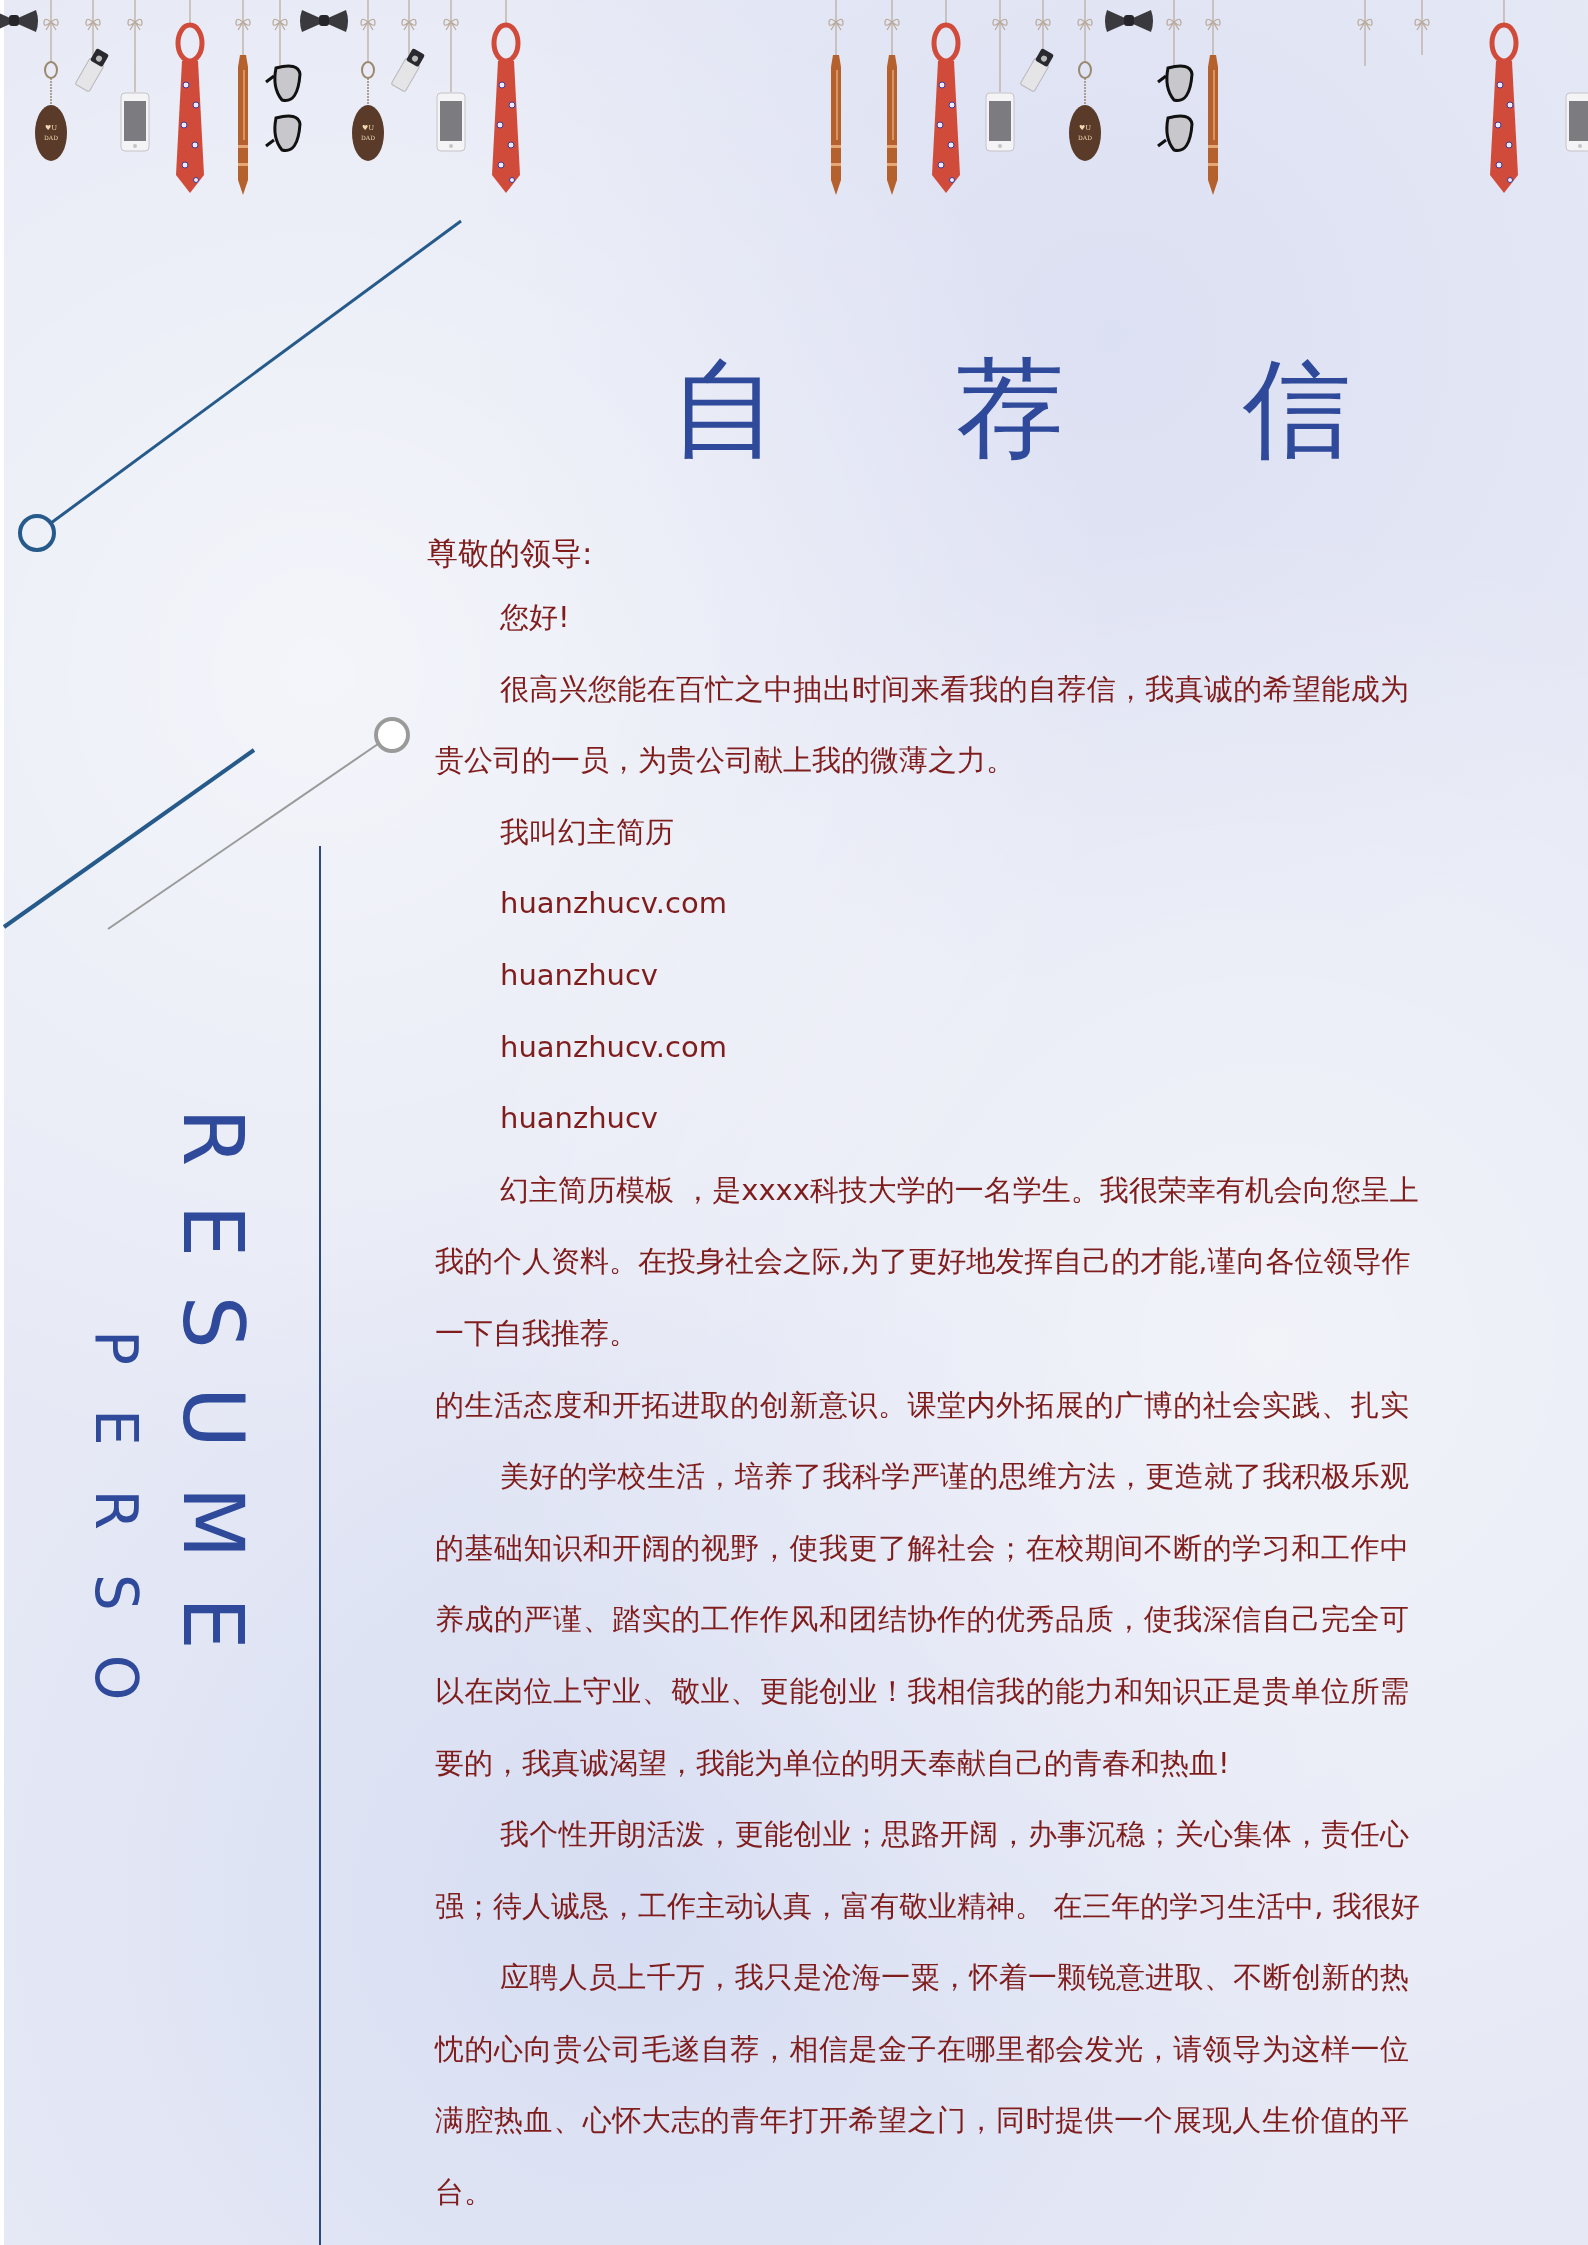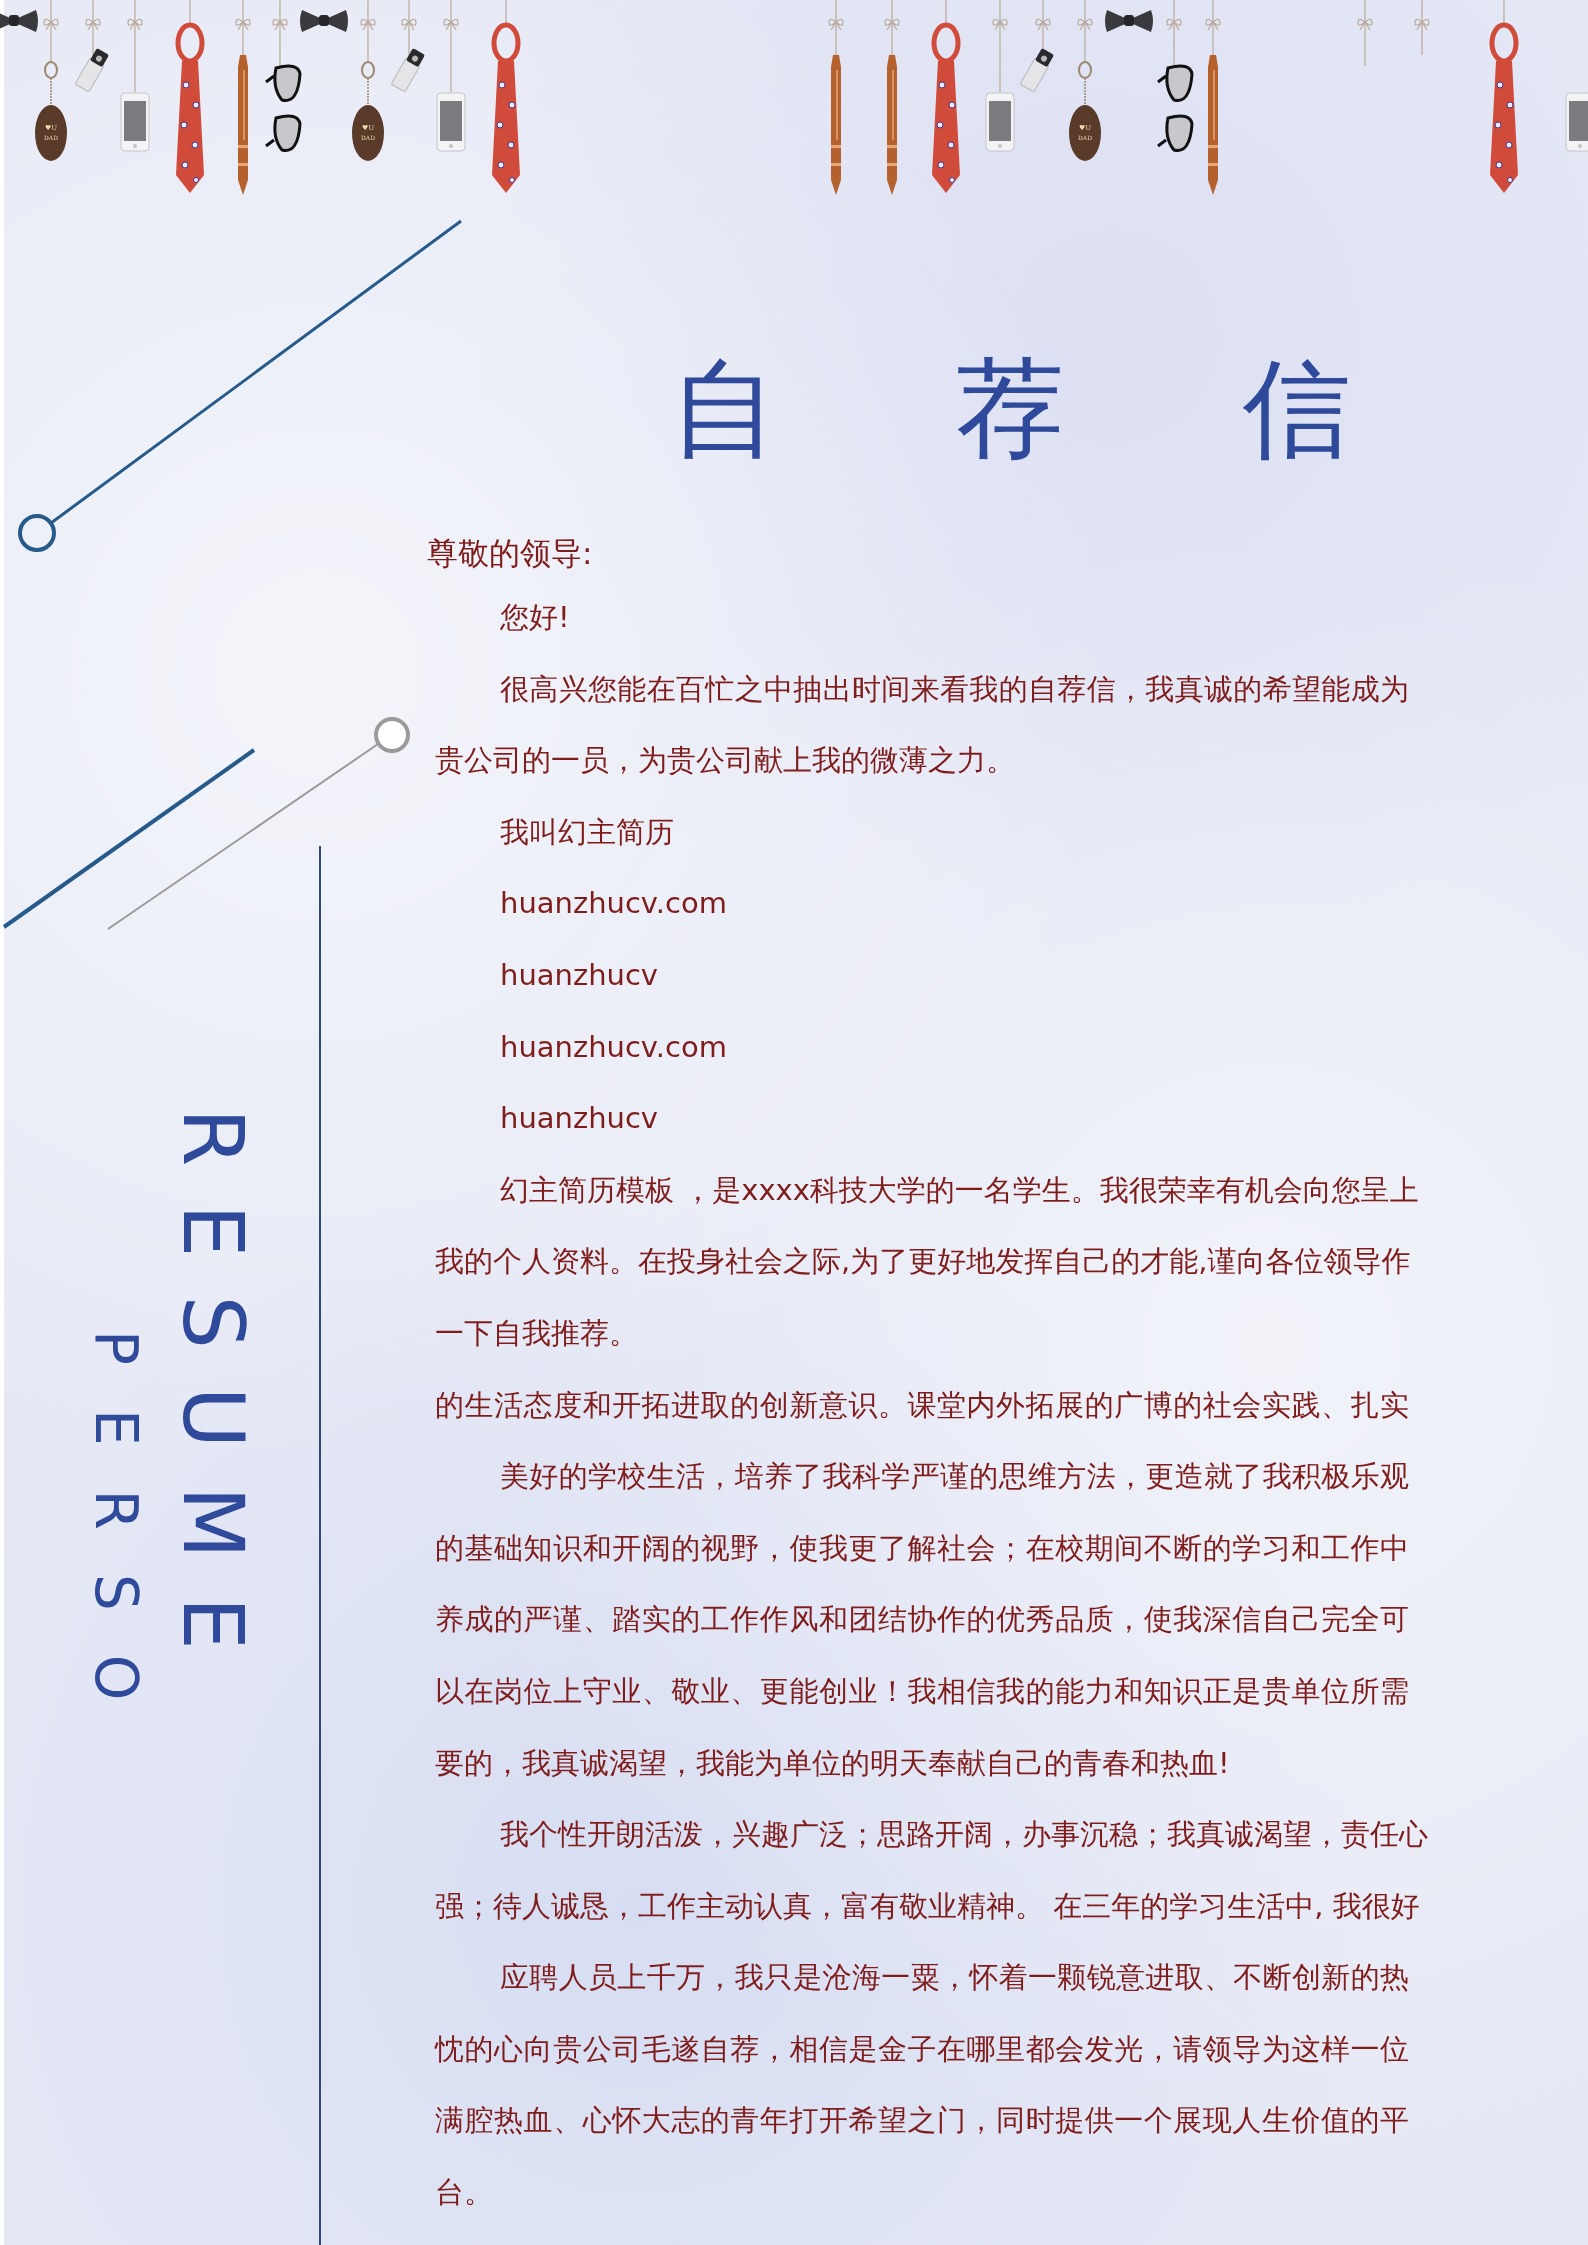--- a/index.html
+++ b/index.html
@@ -198,20 +198,20 @@
       <p class="line indent">huanzhucv</p>
       <p class="line indent just">幻主简历模板 ，是xxxx科技大学的一名学生。我很荣幸有机会向您呈上</p>
       <p class="line just">我的个人资料。在投身社会之际,为了更好地发挥自己的才能,谨向各位领导作</p>
       <p class="line">一下自我推荐。</p>
       <p class="line just">的生活态度和开拓进取的创新意识。课堂内外拓展的广博的社会实践、扎实</p>
       <p class="line indent just">美好的学校生活，培养了我科学严谨的思维方法，更造就了我积极乐观</p>
       <p class="line just">的基础知识和开阔的视野，使我更了解社会；在校期间不断的学习和工作中</p>
       <p class="line just">养成的严谨、踏实的工作作风和团结协作的优秀品质，使我深信自己完全可</p>
       <p class="line just">以在岗位上守业、敬业、更能创业！我相信我的能力和知识正是贵单位所需</p>
       <p class="line">要的，我真诚渴望，我能为单位的明天奉献自己的青春和热血!</p>
-      <p class="line indent just">我个性开朗活泼，兴趣广泛；思路开阔，办事沉稳；我真诚渴望，责任心</p>
+      <p class="line indent just">我个性开朗活泼，更能创业；思路开阔，办事沉稳；关心集体，责任心</p>
       <p class="line just">强；待人诚恳，工作主动认真，富有敬业精神。 在三年的学习生活中, 我很好</p>
       <p class="line indent just">应聘人员上千万，我只是沧海一粟，怀着一颗锐意进取、不断创新的热</p>
       <p class="line just">忱的心向贵公司毛遂自荐，相信是金子在哪里都会发光，请领导为这样一位</p>
       <p class="line just">满腔热血、心怀大志的青年打开希望之门，同时提供一个展现人生价值的平</p>
       <p class="line">台。</p>
     </div>
 </div>
 
 </body></html>

